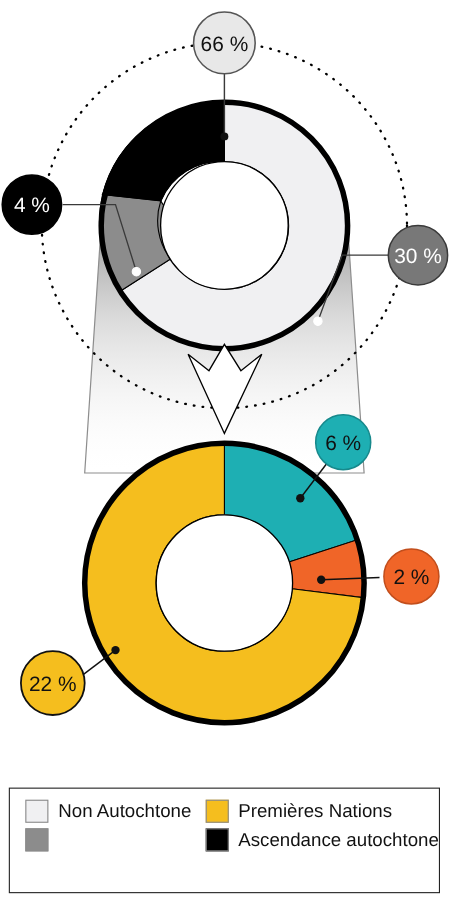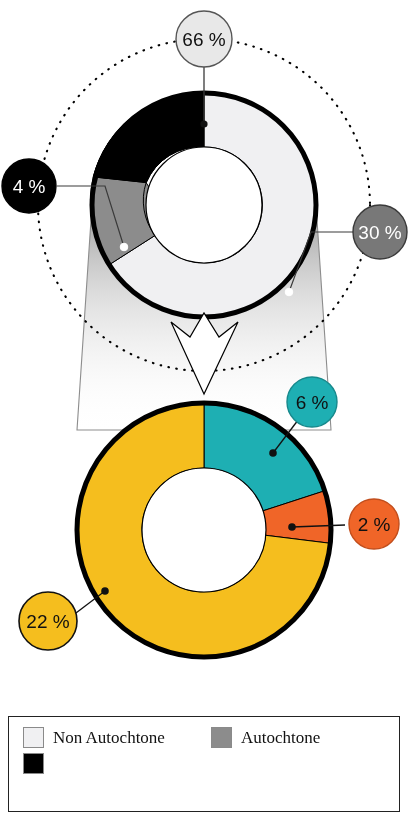--- a/index.html
+++ b/index.html
@@ -2,21 +2,21 @@
 <html><head>
 <meta charset="utf-8">
 <style>
   html,body{margin:0;padding:0;background:#ffffff;}
   body{width:408px;height:824px;position:relative;overflow:hidden;
        font-family:"Liberation Sans",sans-serif;}
   #stage{position:absolute;left:0;top:0;width:408px;height:824px;text-align:center;}
   svg{display:block;}
   .bubbletxt{font-family:"Liberation Sans",sans-serif;font-size:19px;}
   .legend-box{position:absolute;left:8px;top:716px;width:392px;height:96px;
-      border:1.5px solid #222;background:#fff;box-sizing:border-box;font-family:Liberation Serif, serif;}
+      border:1.5px solid #222;background:#fff;box-sizing:border-box;}
   .legend-grid{position:absolute;left:0;top:0;width:100%;height:100%;
       display:grid;grid-template-columns:1fr 1fr;grid-template-rows:1fr 1fr 1fr;
       padding:7px 0 7px 14px;box-sizing:border-box;}
   .legend-item{display:flex;align-items:center;gap:9px;}
   .sw{width:21px;height:21px;border:1.5px solid #8a8a8a;box-sizing:border-box;flex:0 0 auto;}
   .lbl{font-size:17px;color:#111;line-height:1;white-space:nowrap;}
 </style>
 </head>
 <body>
 
@@ -129,26 +129,30 @@
     </g>
   </svg>
 
   <div class="legend-box">
     <div class="legend-grid">
 
       <div class="legend-item">
         <span class="sw" style="background:#F0F0F2"></span>
         <span class="lbl">Non Autochtone</span>
       </div>
+      <div class="legend-item">
+        <span class="sw" style="background:#F5BE1E"></span>
+        <span class="lbl">Premières Nations</span>
+      </div>
 
       <div class="legend-item">
         <span class="sw" style="background:#8C8C8C"></span>
-        <span class="lbl">Autochtone</span>
       </div>
 
       <div class="legend-item">
         <span class="sw" style="background:#000000"></span>
+        <span class="lbl">Ascendance autochtone</span>
       </div>
 
     </div>
   </div>
 
 </div>
 
 </body></html>

